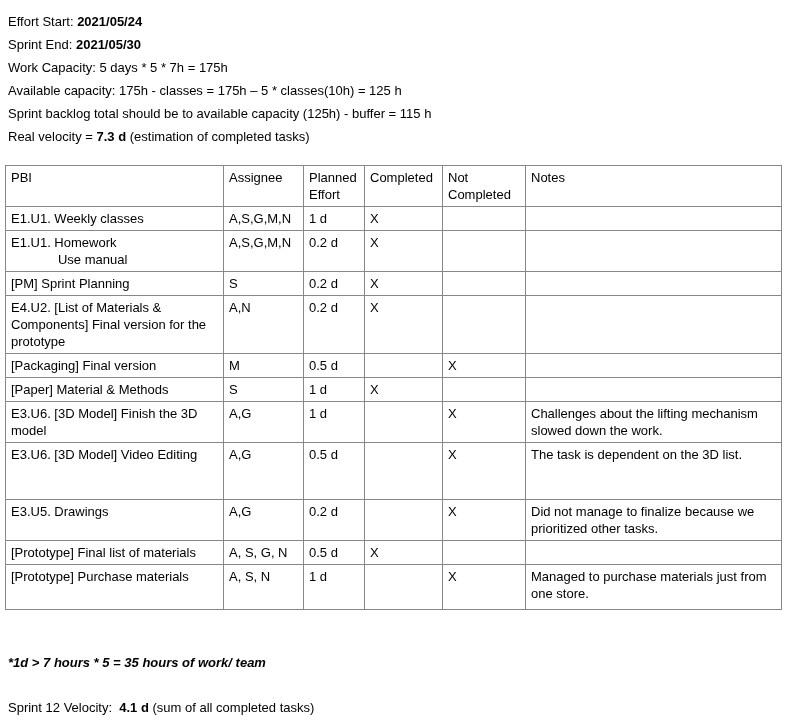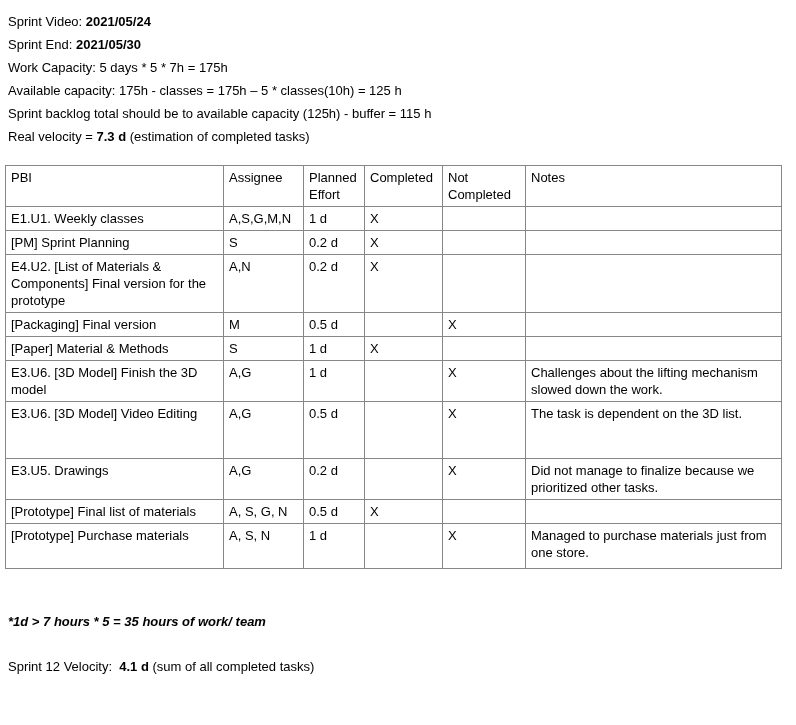--- a/index.html
+++ b/index.html
@@ -42,21 +42,21 @@
     margin: 28px 0 0 0;
     line-height: 17px;
     white-space: pre-wrap;
   }
 </style>
 </head>
 <body>
 
 <div class="doc">
 
-  <div class="hline"><span>Sprint Video: </span><span class="b">2021/05/24</span></div>
+  <div class="hline"><span>Effort Start: </span><span class="b">2021/05/24</span></div>
 
   <div class="hline"><span>Sprint End: </span><span class="b">2021/05/30</span></div>
 
   <div class="hline">Work Capacity: 5 days * 5 * 7h = 175h</div>
 
   <div class="hline">Available capacity: 175h - classes = 175h – 5 * classes(10h) = 125 h</div>
 
   <div class="hline">Sprint backlog total should be to available capacity (125h) - buffer = 115 h</div>
 
   <div class="hline"><span>Real velocity = </span><span class="b">7.3 d</span><span> (estimation of completed tasks)</span></div>
@@ -78,20 +78,29 @@
         <th>Completed</th>
         <th>Not Completed</th>
         <th>Notes</th>
       </tr>
     </thead>
     <tbody>
       <tr>
         <td class="pbi">E1.U1. Weekly classes</td>
         <td class="center">A,S,G,M,N</td>
         <td class="effort">1 d</td>
+        <td class="center">X</td>
+        <td class="center"></td>
+        <td></td>
+      </tr>
+      <tr>
+        <td class="pbi">E1.U1. Homework
+             Use manual</td>
+        <td class="center">A,S,G,M,N</td>
+        <td class="effort">0.2 d</td>
         <td class="center">X</td>
         <td class="center"></td>
         <td></td>
       </tr>
       <tr>
         <td class="pbi">[PM] Sprint Planning</td>
         <td class="center">S</td>
         <td class="effort">0.2 d</td>
         <td class="center" style="vertical-align:bottom">X</td>
         <td class="center"></td>

